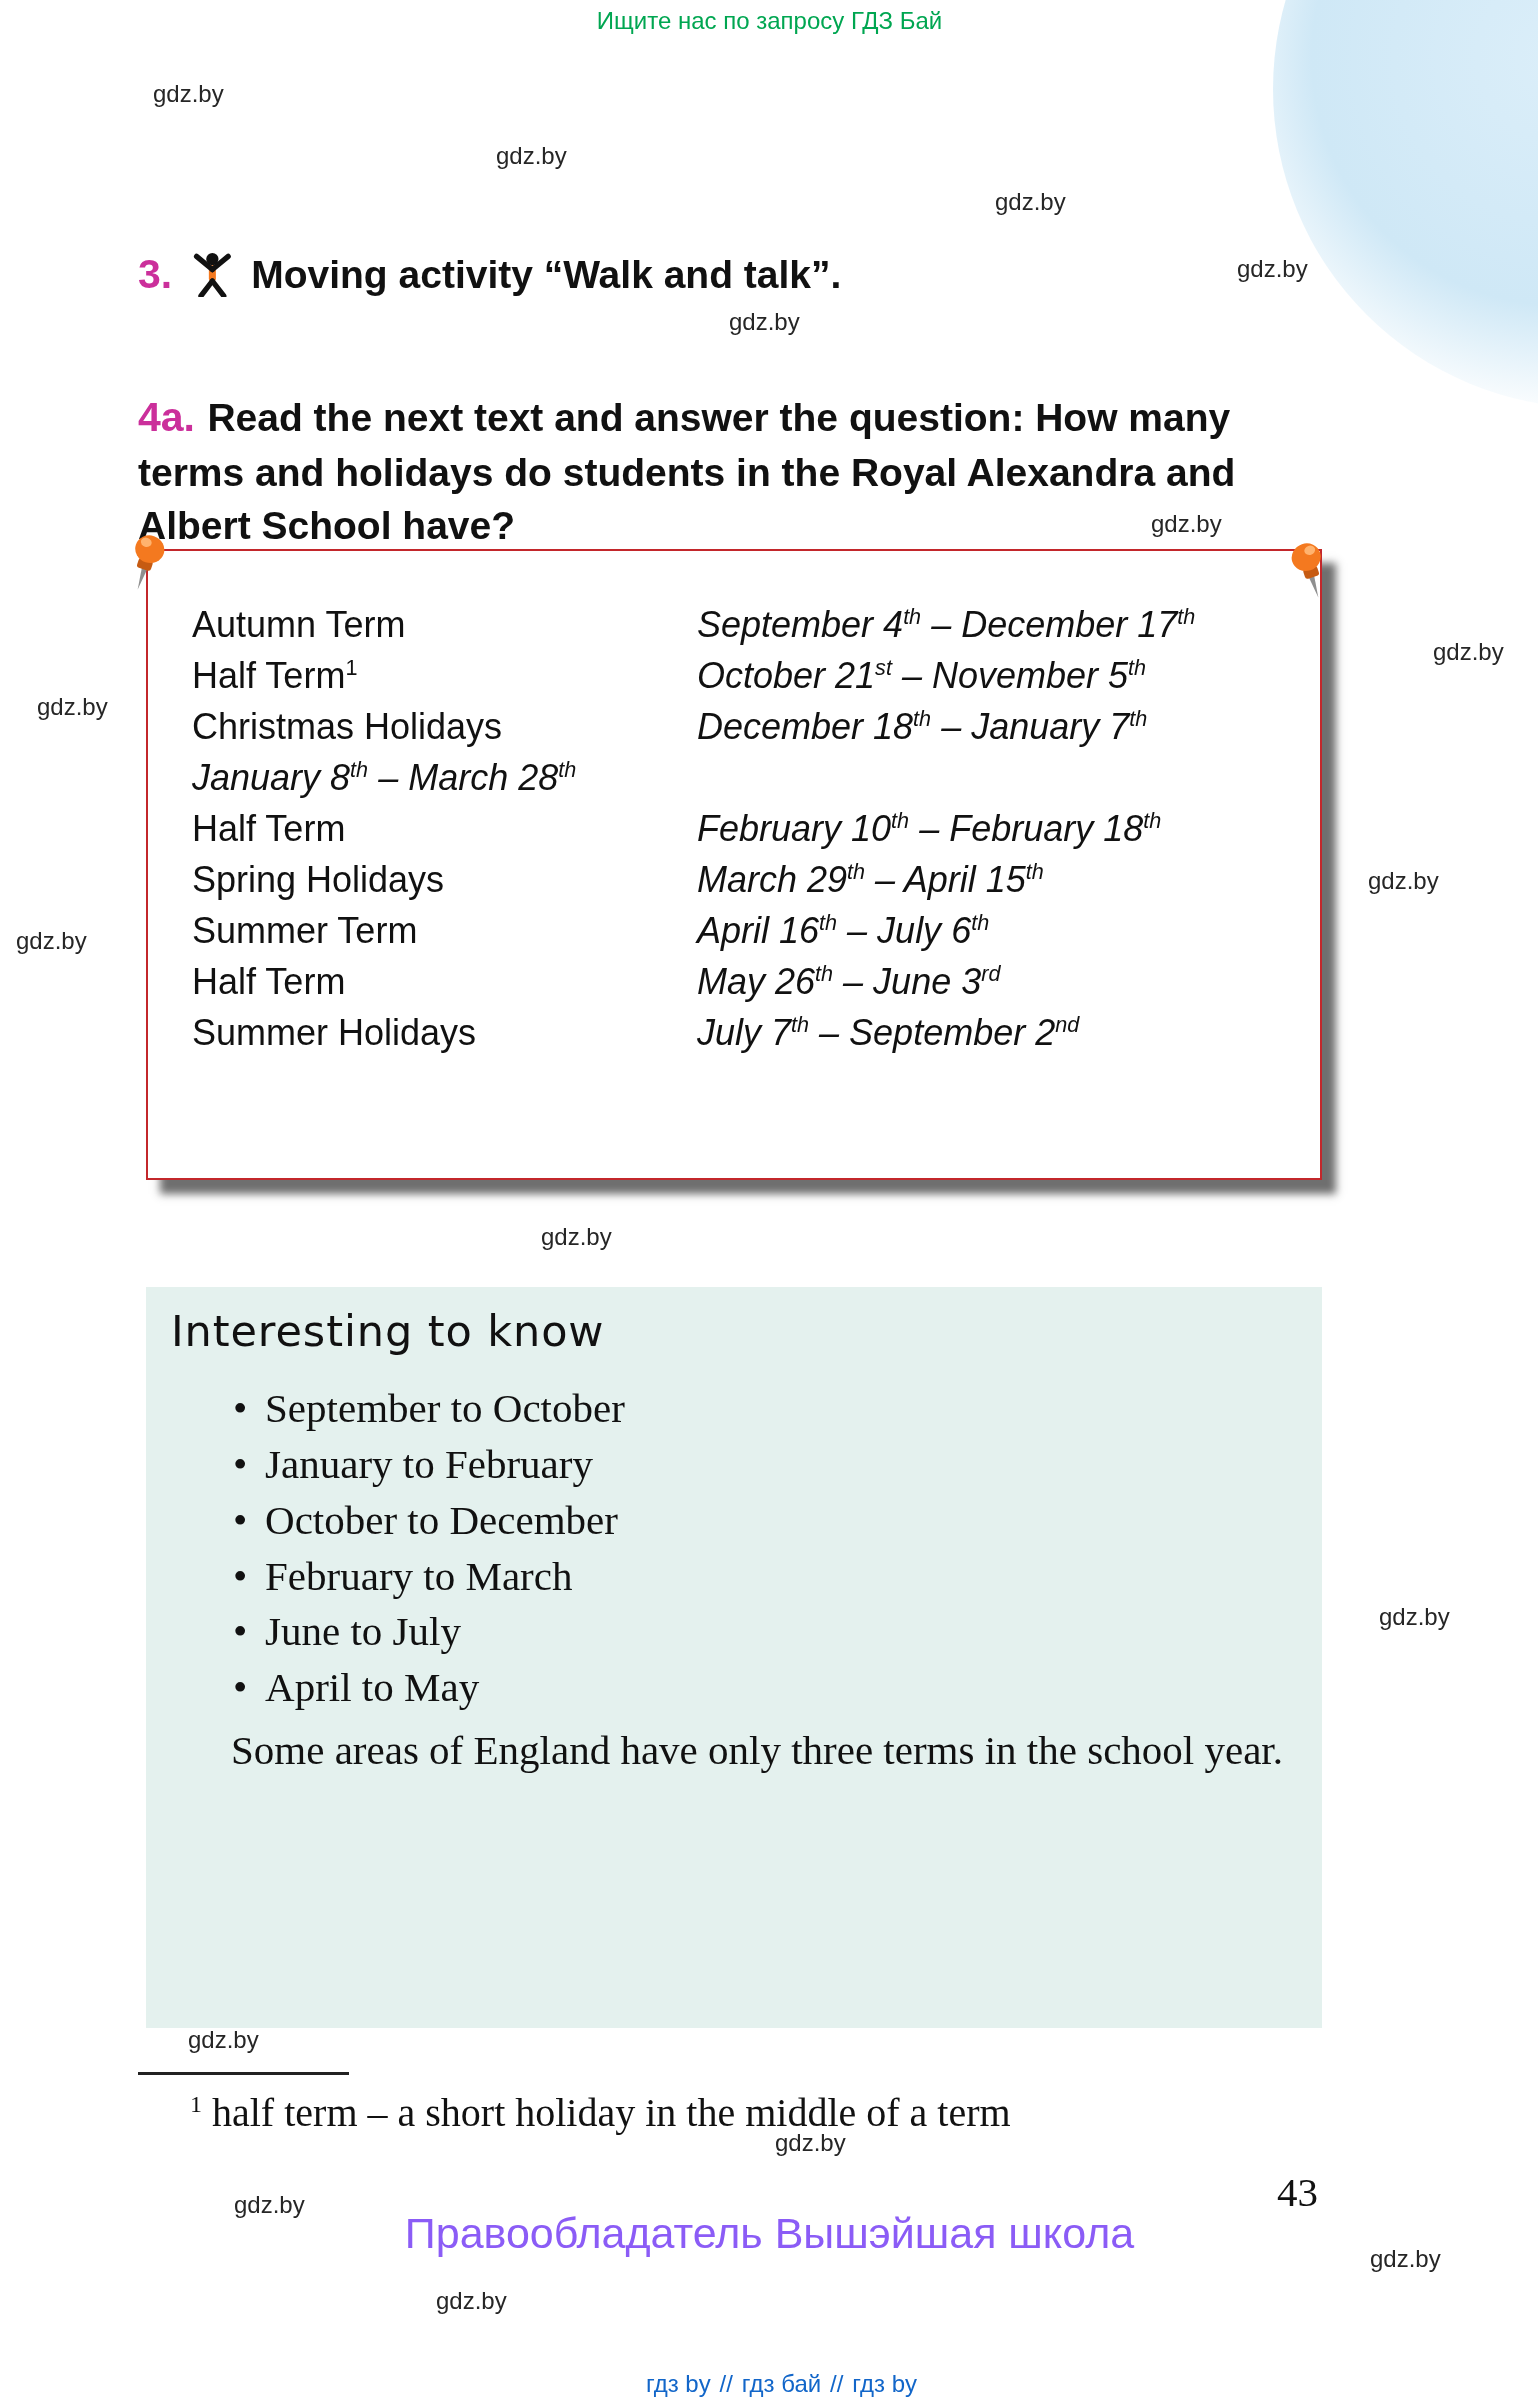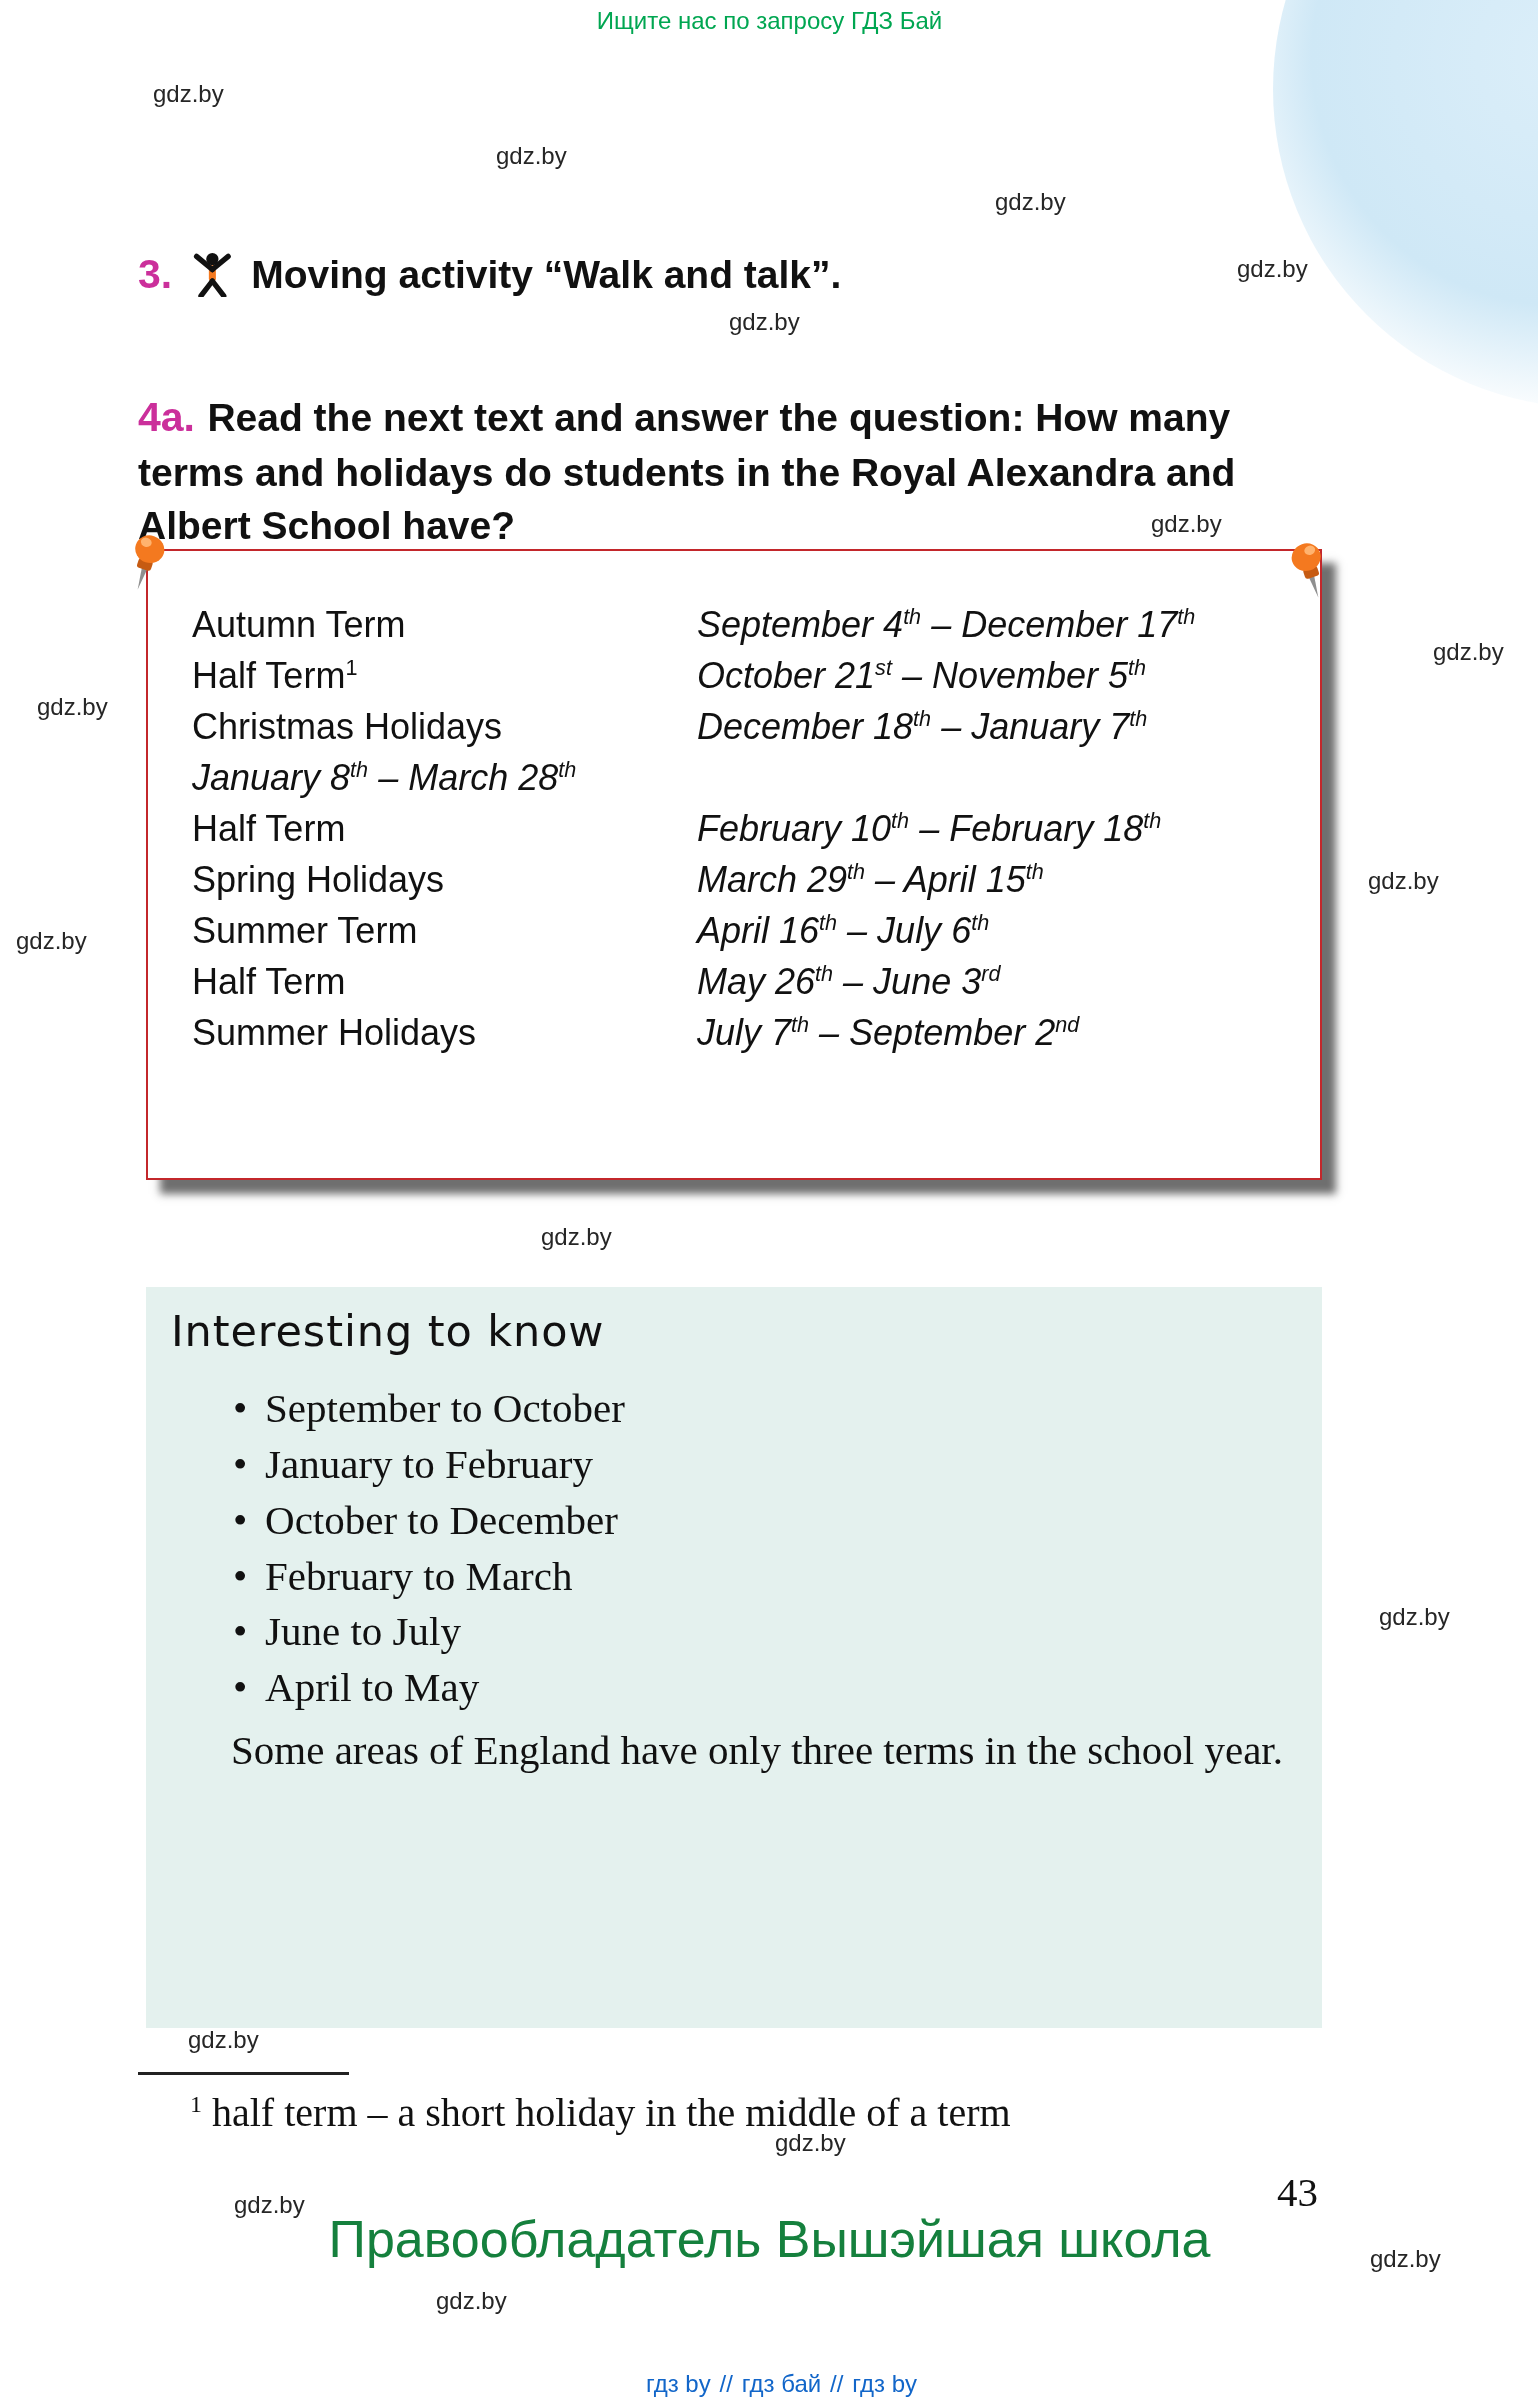--- a/index.html
+++ b/index.html
@@ -62,21 +62,21 @@
   .indent { text-indent:60px; }
   .know-list { list-style:none; margin:7px 0 7px; padding:0 0 0 62px; }
   .know-list li { font-family:"Liberation Serif", serif; font-size:41px; line-height:1.36; }
   .know-list li::before { content:"•"; margin-right:17.7px; }
 
   .foot-rule { position:absolute; left:138px; top:2072px; width:211px; height:2.7px; background:#222; }
   .footnote  { position:absolute; left:190px; top:2089px; font-family:"Liberation Serif", serif; font-size:40px; }
 
   .page-num  { position:absolute; left:1277px; top:2168px; font-family:Liberation Serif, serif; font-size:41px; }
   .copyright { position:absolute; left:0; top:2209px; width:100%; text-align:center;
-               color:#15803d; font-size:52px; }
+               color:#8b5cf6; font-size:43px; }
   .footer-links { position:absolute; left:12px; top:2370px; width:100%; text-align:center;
                   font-size:24px; color:#1266c9; }
   .footer-links a { color:#1266c9; text-decoration:none; margin:0 8.9px; cursor:pointer; }
 </style>
 </head>
 <body>
 
 <div class="page">
 
   <div class="corner-blob"></div>

